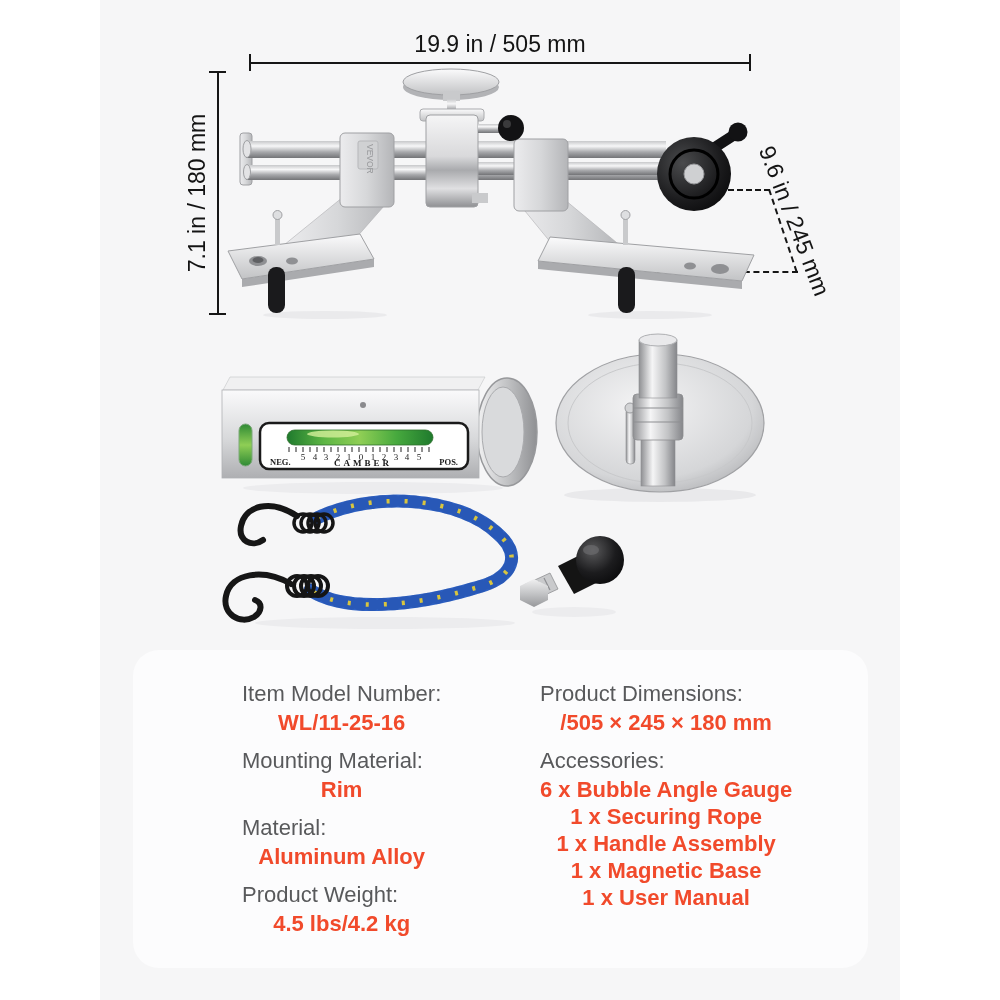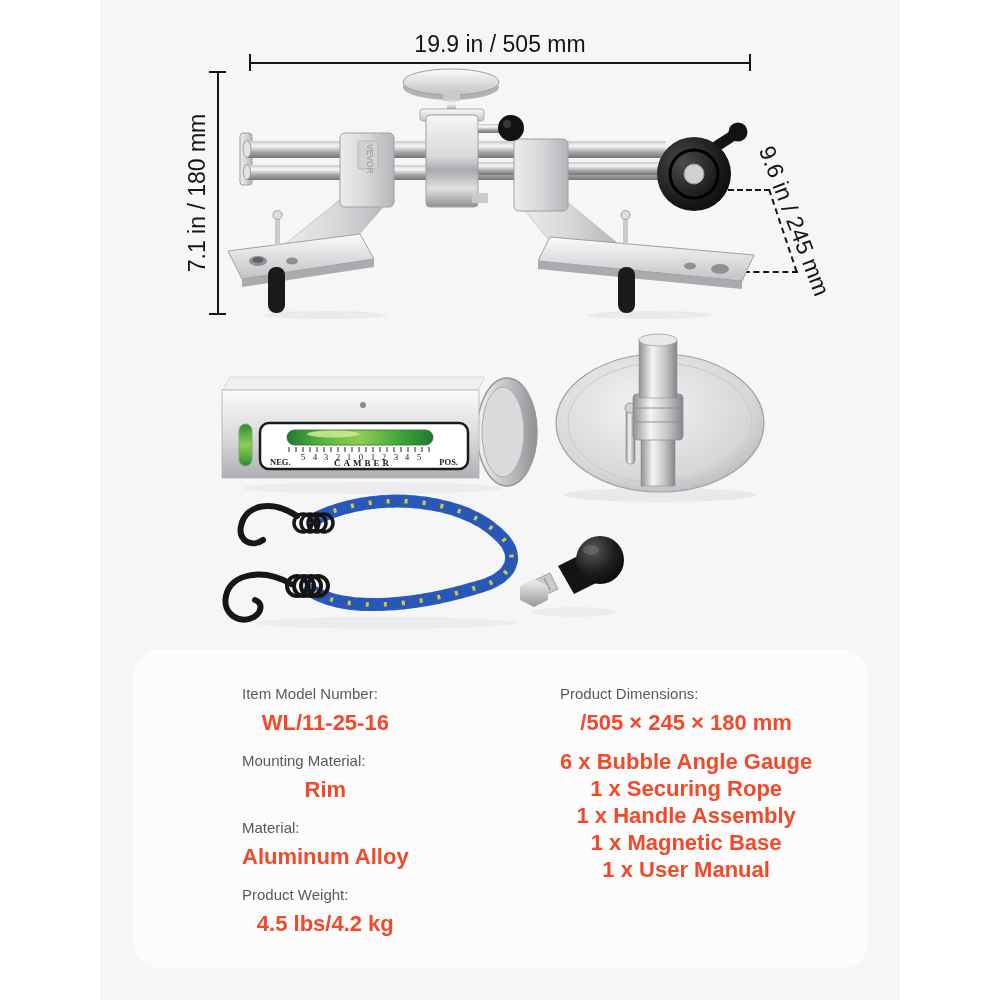--- a/index.html
+++ b/index.html
@@ -13,23 +13,23 @@
   .dim-tick-v{position:absolute;width:2px;height:17px;background:#161616;}
   .dim-tick-h{position:absolute;width:17px;height:2px;background:#161616;}
   .dim-dash{position:absolute;height:0;border-top:2px dashed #161616;}
   .dim-label{position:absolute;font-size:23px;font-weight:500;color:#141414;white-space:nowrap;}
   .dim-label.top{left:500px;top:31px;transform:translateX(-50%);}
   .dim-label.left{left:197px;top:193px;transform:translate(-50%,-50%) rotate(-90deg);}
   .dim-label.right{left:794px;top:221px;transform:translate(-50%,-50%) rotate(69deg);}
   
   .card{position:absolute;left:133px;top:650px;width:735px;height:318px;background:#fcfcfd;border-radius:26px;}
   .col{position:absolute;top:31px;}
-  .col.left{left:109px;} .col.right{left:407px;margin-left:20px;}
+  .col.left{left:109px;} .col.right{left:407px;}
   .spec-group{margin-bottom:12px;}
-  .spec-label{font-size:15px;line-height:26px;color:#58595b;margin-bottom:2px;}
+  .spec-label{font-size:22px;line-height:26px;color:#58595b;margin-bottom:2px;}
   .spec-value{font-size:22px;line-height:27px;font-weight:700;color:#f14a2b;white-space:nowrap;text-align:center;}
 </style>
 </head>
 <body>
 
 <div class="stage">
   <div class="canvas"></div>
 
   <div>
     <div class="dim-label top">19.9 in / 505 mm</div>
@@ -277,20 +277,21 @@
         <div class="spec-label">Product Weight:</div>
         <div class="spec-value">4.5 lbs/4.2 kg</div>
       </div>
     </div>
     <div class="col right">
       <div class="spec-group">
         <div class="spec-label">Product Dimensions:</div>
         <div class="spec-value">/505 × 245 × 180 mm</div>
       </div>
       <div class="spec-group">
+        <div class="spec-label">Accessories:</div>
         <div class="spec-value">6 x Bubble Angle Gauge</div>
         <div class="spec-value">1 x Securing Rope</div>
         <div class="spec-value">1 x Handle Assembly</div>
         <div class="spec-value">1 x Magnetic Base</div>
         <div class="spec-value">1 x User Manual</div>
       </div>
     </div>
   </div>
 </div>
 

